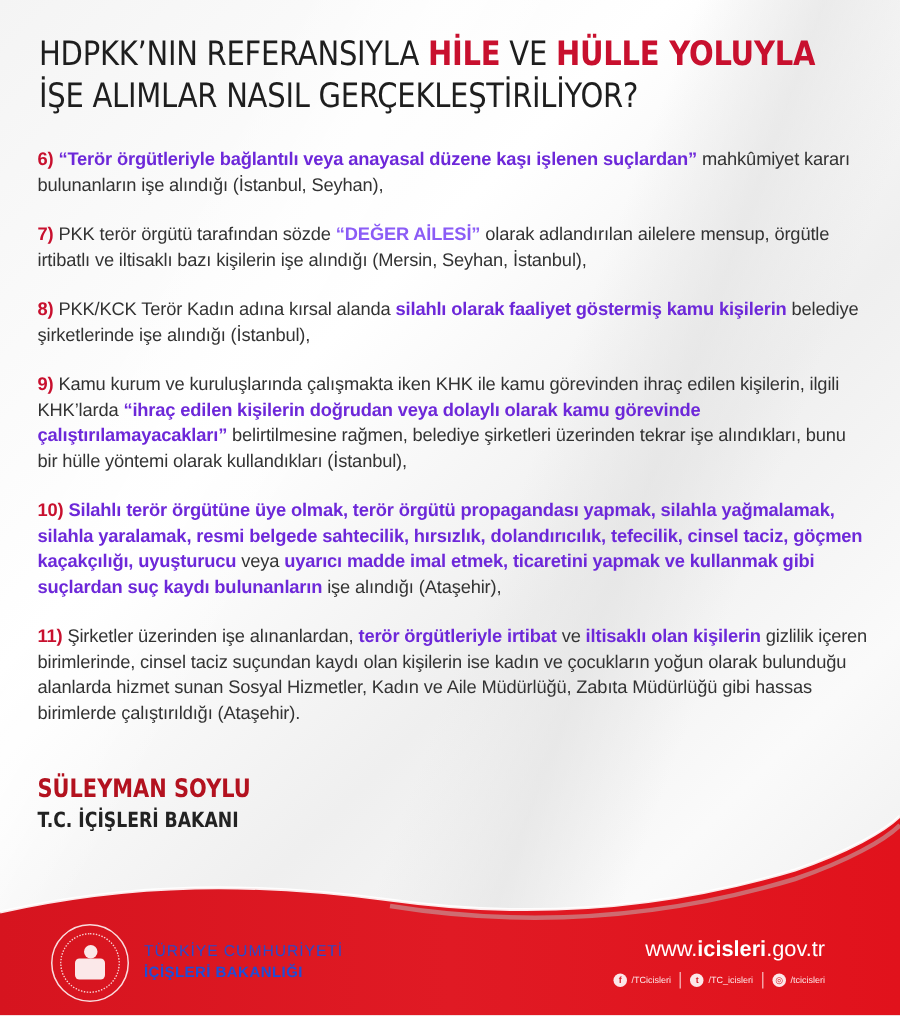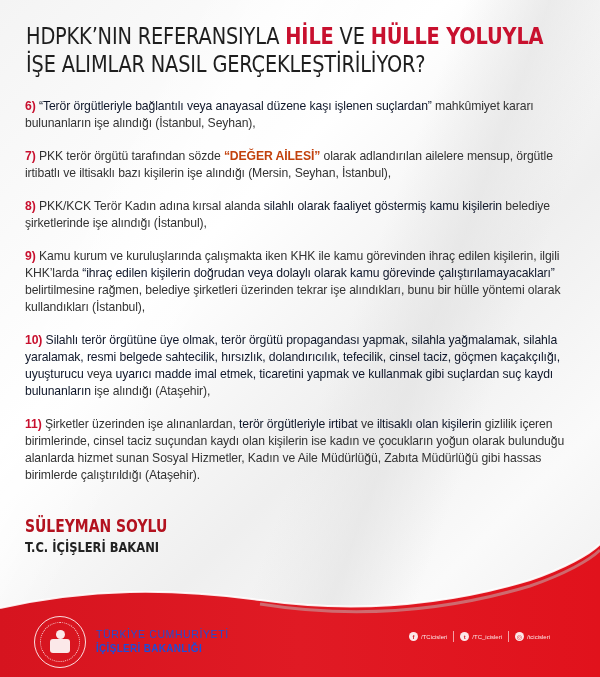--- a/index.html
+++ b/index.html
@@ -24,22 +24,22 @@
     transform: scaleX(0.86); transform-origin: left top;
     width: 650px;
   }
   .title .hl { color:#c8102e; font-weight:bold; }
   .items { position:absolute; left:25px; top:98px; width:555px; }
   .item {
     font-size:12.2px; line-height:17px; color:#333; margin-bottom:16px;
     letter-spacing:-0.1px;
   }
   .item .num { color:#c8102e; font-weight:bold; }
-  .item b { color:#0f172a; font-weight:normal; }
-  .item .red { color:#c2410c; font-weight:bold; }
+  .item b { color:#6d28d9; font-weight:bold; }
+  .item .red { color:#8b5cf6; font-weight:bold; }
   .signature { position:absolute; left:25px; top:516px; }
   .sig-name {
     font-family: "DejaVu Sans", "Liberation Sans", sans-serif;
     font-size:17px; font-weight:bold; color:#b3121f; line-height:20px;
     transform: scaleX(0.82); transform-origin:left top; white-space:nowrap;
   }
   .sig-title {
     font-family: "DejaVu Sans", "Liberation Sans", sans-serif;
     font-size:14px; font-weight:bold; color:#222; line-height:18px; margin-top:2px;
     transform: scaleX(0.82); transform-origin:left top; white-space:nowrap;
@@ -112,20 +112,21 @@
     <div class="emblem-head"></div>
     <div class="emblem-inner"></div>
   </div>
   <div class="ministry">
     <div class="ministry-top">TÜRKİYE CUMHURİYETİ</div>
     <div class="ministry-bottom">İÇİŞLERİ BAKANLIĞI</div>
   </div>
 </div>
 
 <div class="web">
+  <div class="url"><span>www.</span><b>icisleri</b><span>.gov.tr</span></div>
   <div class="socials" id="socials">
       <span class="social">
         <span class="social-icon">f</span>
         <span>/TCicisleri</span>
       </span>
       <span class="sep"></span>
       <span class="social">
         <span class="social-icon">t</span>
         <span>/TC_icisleri</span>
       </span>

